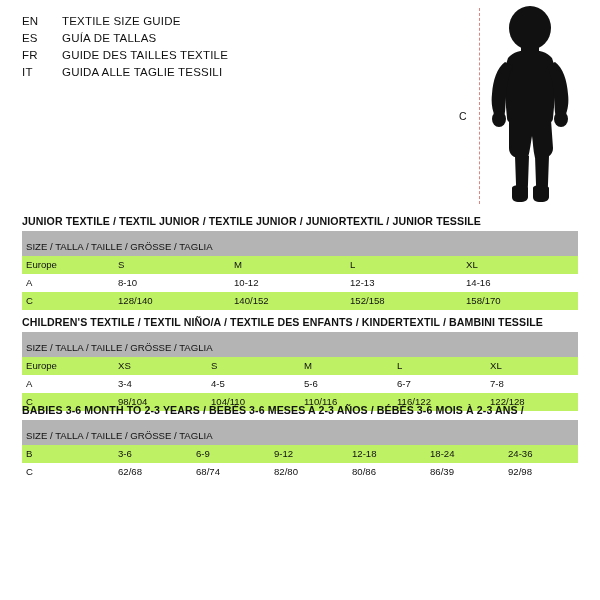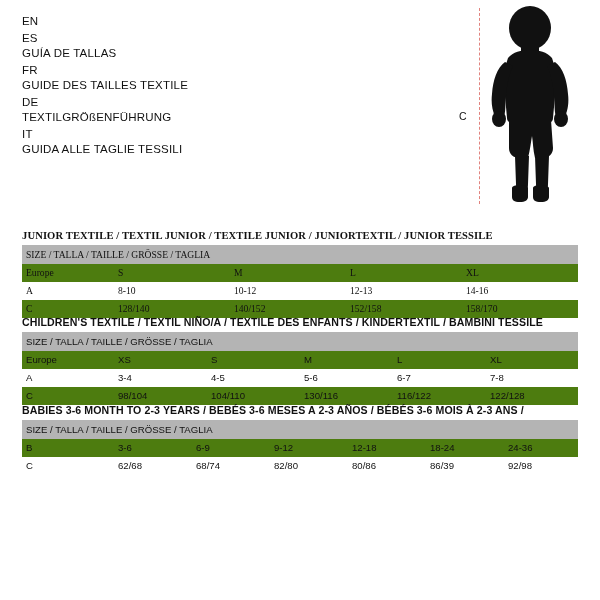--- a/index.html
+++ b/index.html
@@ -28,21 +28,20 @@
     position: absolute;
     left: 22px;
     top: 14px;
     width: 400px;
   }
   .hdr-row {
     display: flex;
     align-items: baseline;
     margin-bottom: 2px;
     line-height: 15px;
-    flex-direction: column;
   }
   .hdr-lang {
     width: 40px;
     font-size: 11.5px;
     letter-spacing: 0.2px;
     color: #111;
   }
   .hdr-text {
     font-size: 11.5px;
     letter-spacing: 0.2px;
@@ -95,40 +94,40 @@
     color: #111;
     padding: 3px 0 3px 4px;
     vertical-align: middle;
     line-height: 12px;
   }
   tr.hdr-band td {
     background: #b4b4b4;
     font-size: 9.6px;
     color: #111;
     height: 15px;
-    padding: 2px 0 2px 4px;
+    padding: 8px 0 2px 4px;
   }
   tr.row-alt td {
-    background: #4d7c0f;
+    background: #bef264;
   }
   tr.row-plain td {
     background: #ffffff;
   }
 
   .sec {
     position: absolute;
     left: 22px;
     width: 556px;
   }
   .sec .section-title {
     margin-bottom: 4px;
     display: block;
   }
 
-  #sec-junior { top: 230px; font-family: Liberation Serif, serif; }
+  #sec-junior { top: 215px; }
   #sec-children { top: 316px; }
   #sec-babies { top: 404px; }
 
   .babies-title-line2 { display: block; }
 
   
   .footnotes {
     position: absolute;
     left: 22px;
     top: 530px;
@@ -142,32 +141,29 @@
   }
 </style>
 </head>
 <body>
 
 <div class="page">
 
   <div class="header">
     <div class="hdr-row">
       <span class="hdr-lang">EN</span>
+      <span class="hdr-text">TEXTILE SIZE GUIDE</span>
     </div>
     <div class="hdr-row">
       <span class="hdr-lang">ES</span>
       <span class="hdr-text">GUÍA DE TALLAS</span>
     </div>
     <div class="hdr-row">
       <span class="hdr-lang">FR</span>
       <span class="hdr-text">GUIDE DES TAILLES TEXTILE</span>
-    </div>
-    <div class="hdr-row">
-      <span class="hdr-lang">DE</span>
-      <span class="hdr-text">TEXTILGRÖßENFÜHRUNG</span>
     </div>
     <div class="hdr-row">
       <span class="hdr-lang">IT</span>
       <span class="hdr-text">GUIDA ALLE TAGLIE TESSILI</span>
     </div>
   </div>
 
   <div class="figure">
     <div class="fig-dashed"></div>
     <span class="fig-label">C</span>
@@ -278,21 +274,21 @@
           <td>3-4</td>
           <td>4-5</td>
           <td>5-6</td>
           <td>6-7</td>
           <td>7-8</td>
         </tr>
         <tr class="row-alt">
           <td>C</td>
           <td>98/104</td>
           <td>104/110</td>
-          <td>130/116</td>
+          <td>110/116</td>
           <td>116/122</td>
           <td>122/128</td>
         </tr>
       </tbody>
     </table>
   </div>
 
   <div class="sec" id="sec-babies">
     <span class="section-title">BABIES 3-6 MONTH TO 2-3 YEARS / BEBÉS 3-6 MESES A 2-3 AÑOS / BÉBÉS 3-6 MOIS À 2-3 ANS /</span>
     <table class="size-table" style="margin-top:4px;">

